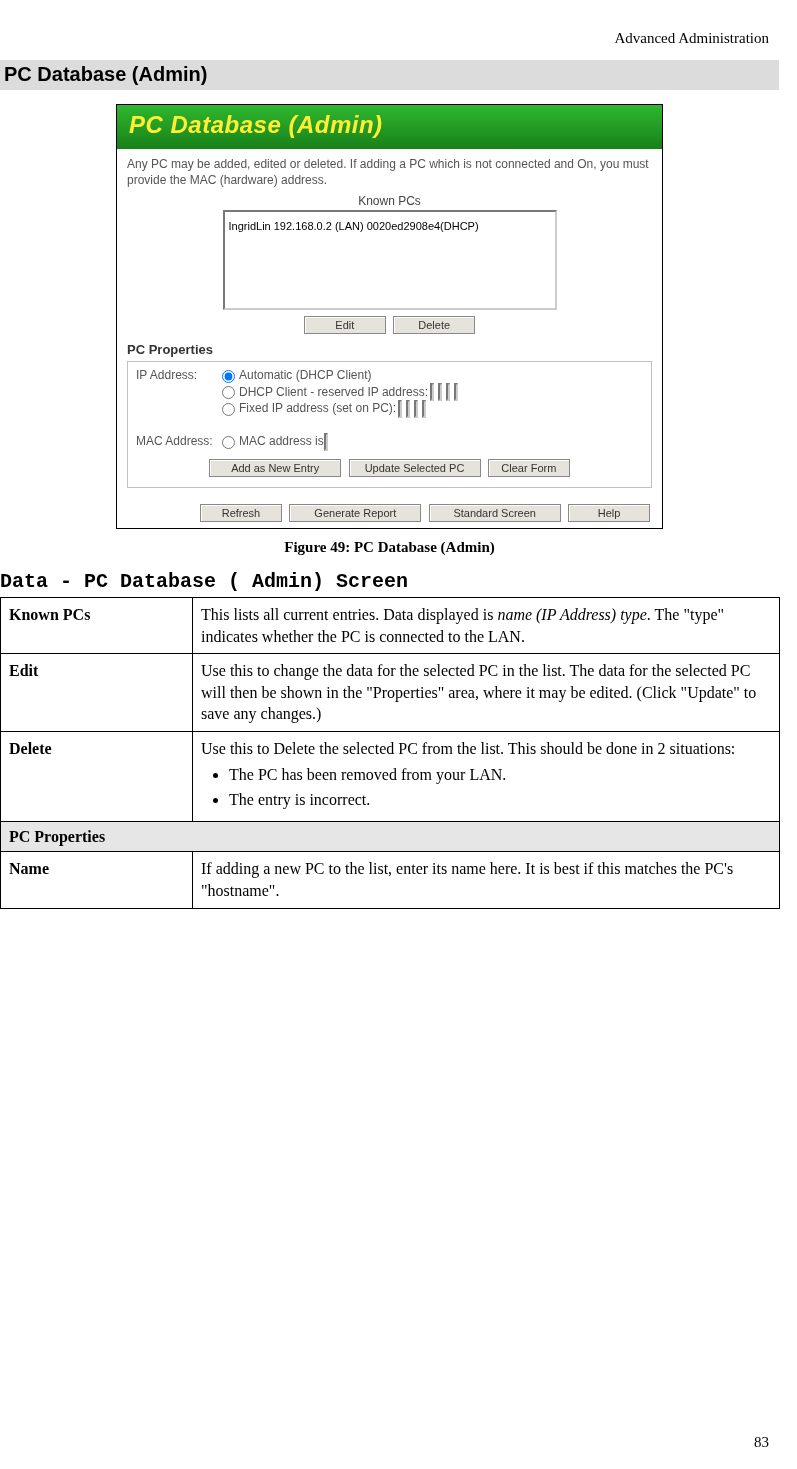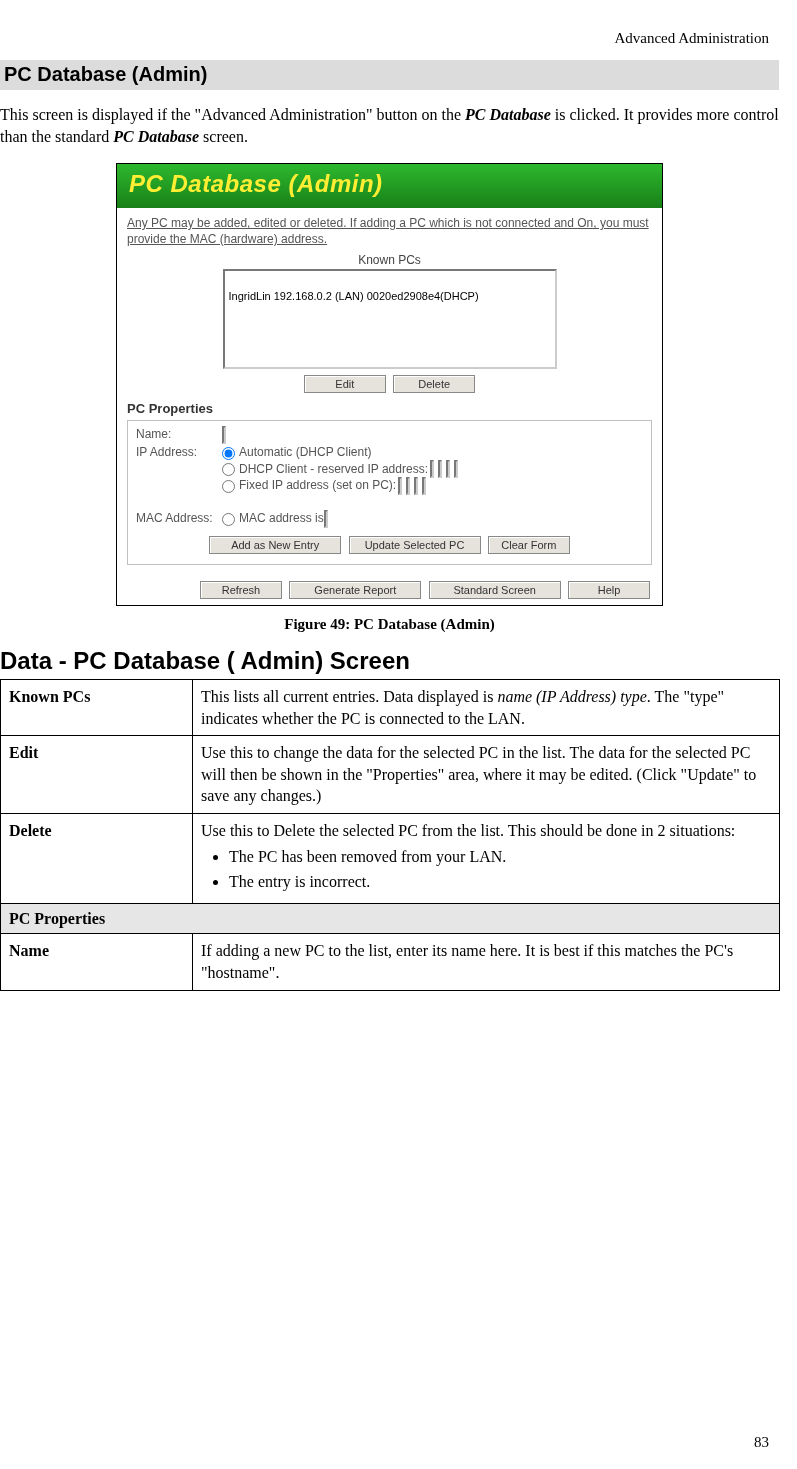--- a/index.html
+++ b/index.html
@@ -74,41 +74,40 @@
     padding: 6px 12px 10px 12px;
     letter-spacing: 0.5px;
   }
   .shot-body {
     padding: 8px 10px 6px 10px;
   }
   .shot-desc {
     font-size: 12px;
     margin-bottom: 6px;
     line-height: 1.3;
-    text-decoration: underline;
   }
   .known-label {
     text-align: center;
     font-size: 12px;
     margin-bottom: 2px;
     color: #444;
   }
   .listbox {
     width: 330px;
     height: 96px;
     border: 2px inset #ccc;
     margin: 0 auto 6px auto;
     background: #fff;
     font-family: Tahoma, Arial, sans-serif;
     font-size: 11px;
     color: #000;
     overflow: hidden;
   }
   .listbox .item {
-    padding: 19px 4px;
+    padding: 8px 4px;
   }
   .btn-row {
     text-align: center;
     margin: 4px 0 8px 0;
   }
   .btn {
     display: inline-block;
     background: #e6e2dc;
     border: 1px solid #888;
     color: #333;
@@ -178,23 +177,23 @@
 
   .figure-caption {
     text-align: center;
     font-family: "Times New Roman", Times, serif;
     font-weight: bold;
     font-size: 15px;
     margin: 10px 0 14px 0;
   }
 
   .subsection-title {
-    font-family: Liberation Sans, sans-serif;
-    font-weight: bold;
-    font-size: 24px;
+    font-family: Liberation Mono, monospace;
+    font-weight: bold;
+    font-size: 20px;
     margin: 0 0 4px 0;
   }
 
   
   table.data {
     border-collapse: collapse;
     width: 780px;
     font-family: "Times New Roman", Times, serif;
     font-size: 16px;
   }
@@ -224,45 +223,38 @@
 </style>
 </head>
 <body>
 
 <div class="page">
   <div class="running-head">Advanced Administration</div>
 
   <div class="content">
     <div class="section-title">PC Database (Admin)</div>
 
-    <p class="intro">
-      <span>This screen is displayed if the "Advanced Administration" button on the </span><span class="bi">PC Database</span><span> is clicked. It provides more control than the standard </span><span class="bi">PC Database</span><span> screen.</span>
-    </p>
 
     <div class="shot-wrap">
       <div class="shot">
         <div class="shot-header">PC Database (Admin)</div>
         <div class="shot-body">
           <div class="shot-desc">Any PC may be added, edited or deleted. If adding a PC which is not connected and On, you must provide the MAC (hardware) address.</div>
           <div class="known-label">Known PCs</div>
           <div class="listbox">
             <div class="item">IngridLin 192.168.0.2 (LAN) 0020ed2908e4(DHCP)</div>
           </div>
           <div class="btn-row">
             <span class="btn">Edit</span>
             <span class="btn">Delete</span>
           </div>
 
           <div class="pc-props-heading">PC Properties</div>
           <div class="props-box">
 
-            <div class="prop-row">
-              <div class="prop-label">Name:</div>
-              <div class="prop-field"><span class="tinput"></span></div>
-            </div>
 
             <div class="prop-row">
               <div class="prop-label">IP Address:</div>
               <div class="prop-field">
                 <div class="radio-line"><input type="radio" checked="" style=""><span>Automatic (DHCP Client)</span></div>
                 <div class="radio-line"><input type="radio" style=""><span>DHCP Client - reserved IP address:</span>
                   <span class="tinput ip"></span><span class="tinput ip"></span><span class="tinput ip"></span><span class="tinput ip"></span>
                 </div>
                 <div class="radio-line"><input type="radio" style=""><span>Fixed IP address (set on PC):</span>
                   <span class="tinput ip"></span><span class="tinput ip"></span><span class="tinput ip"></span><span class="tinput ip"></span>

